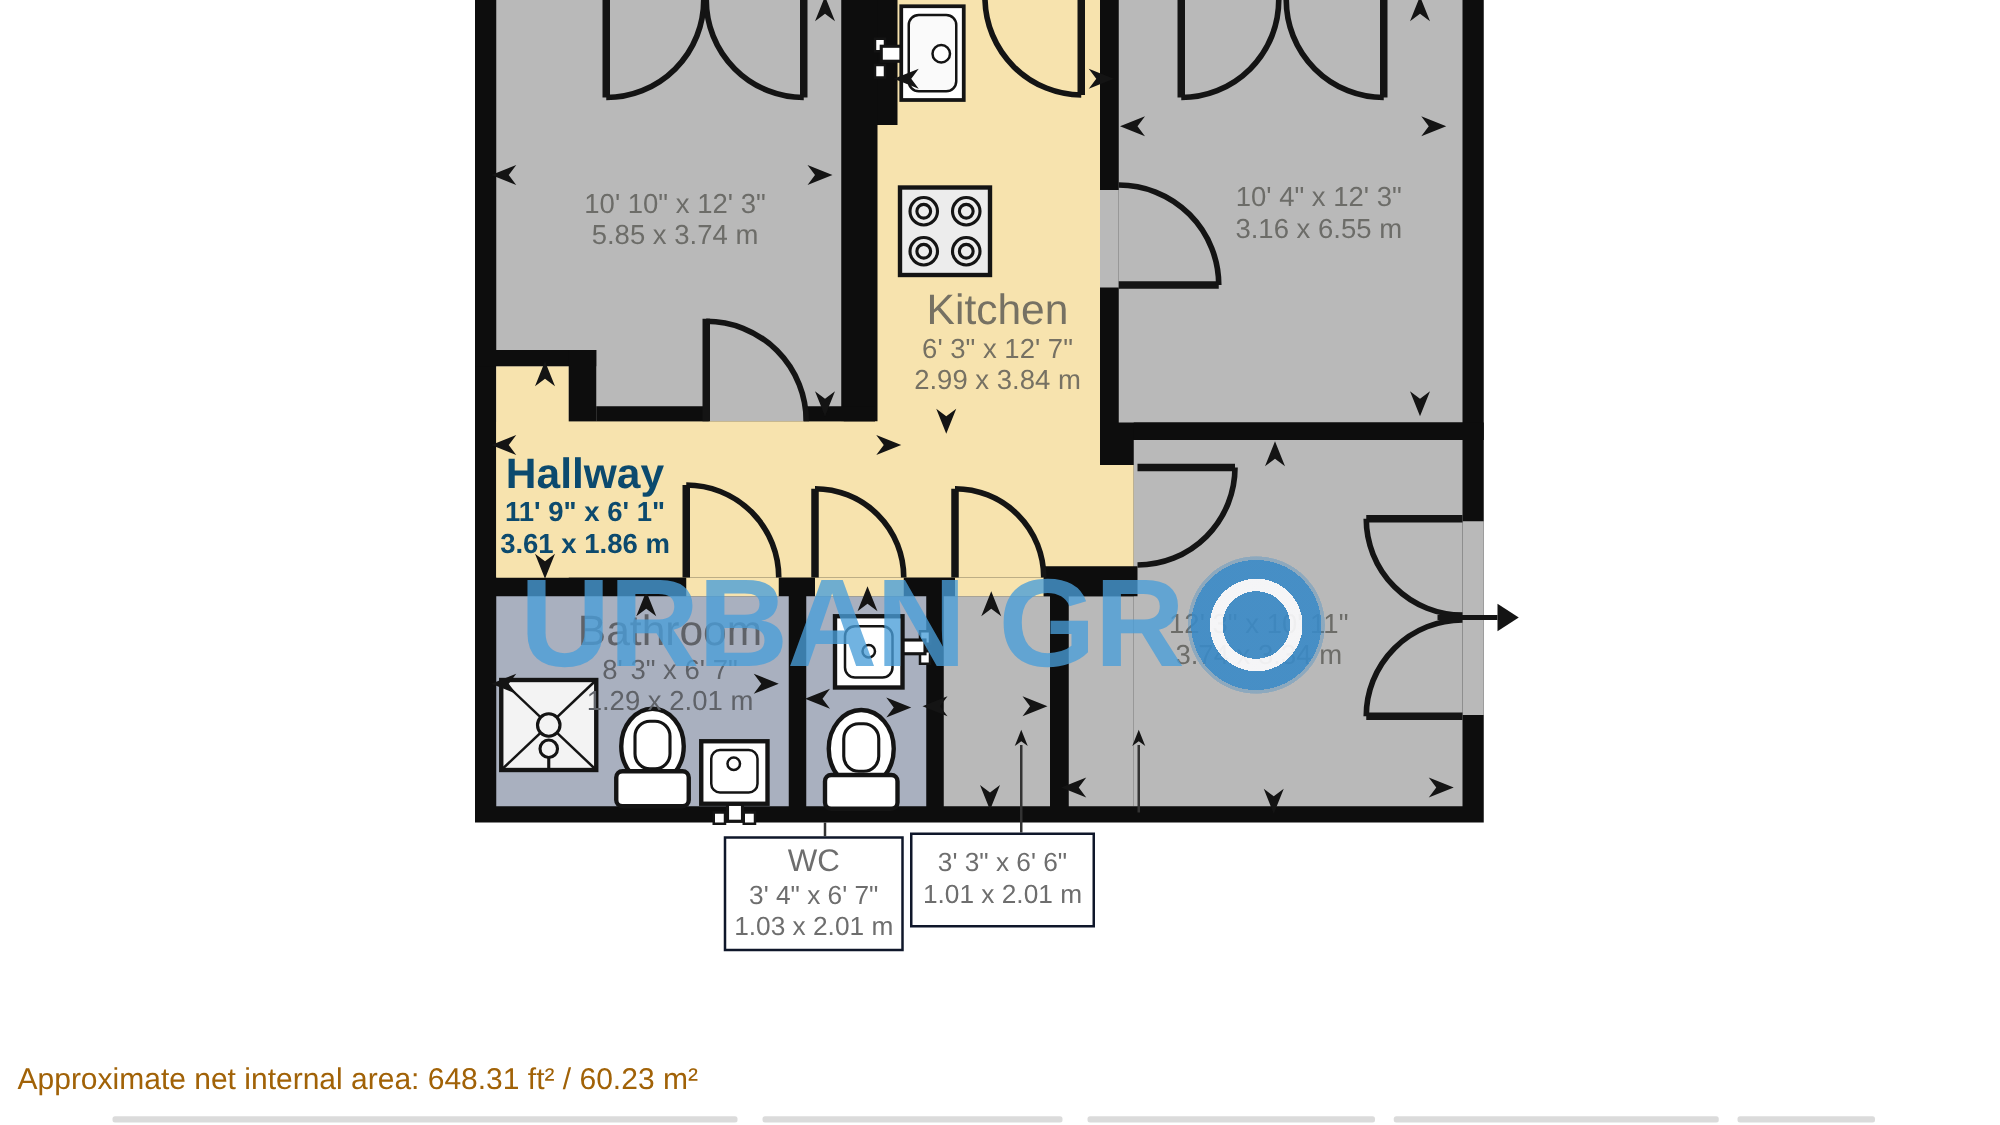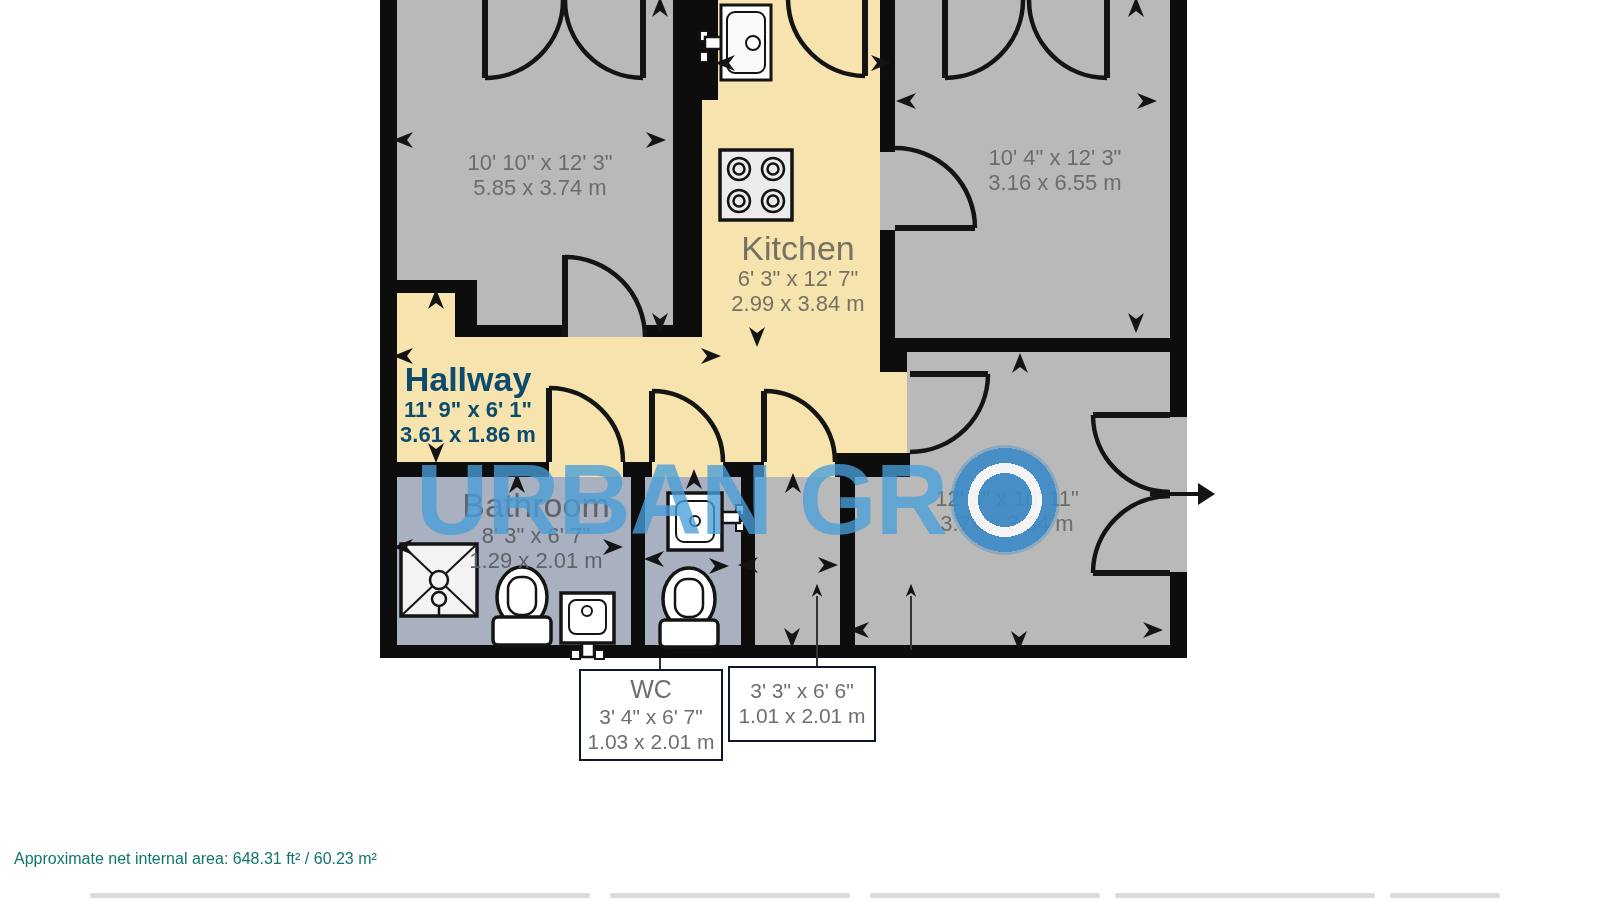--- a/index.html
+++ b/index.html
@@ -13,21 +13,21 @@
              font-size:100px;font-weight:bold;letter-spacing:-1px;color:rgba(73,157,217,0.78);
              white-space:nowrap;}
   .splat{width:110px;height:110px;margin:0 3px;border-radius:50%;
          background:radial-gradient(circle,rgba(58,138,199,0.9) 0 27px,rgba(250,250,252,0.92) 27px 37px,
                     rgba(58,138,199,0.9) 37px 52px,rgba(58,138,199,0.35) 52px 55px,transparent 55px);}
   .callout{position:absolute;background:#fff;border:2px solid #0f172a;z-index:4;
            display:flex;flex-direction:column;align-items:center;justify-content:center;
            color:#6e6e6e;line-height:1.18;}
   .cname{font-size:25px;}
   .cdim{font-size:21px;}
-  .footer-note{position:absolute;left:14px;top:850px;font-size:16px;color:#0f766e;z-index:4;}
+  .footer-note{position:absolute;left:14px;top:850px;font-size:24px;color:#a16207;z-index:4;}
   .strip{position:absolute;top:893px;height:5px;background:#d2d2d2;border-radius:2px;opacity:.8;z-index:4;}
 </style>
 </head>
 <body>
 
 <div class="stage">
 
   <svg class="plan-svg" width="1600" height="900" viewBox="0 0 1600 900">
 
     <g>

